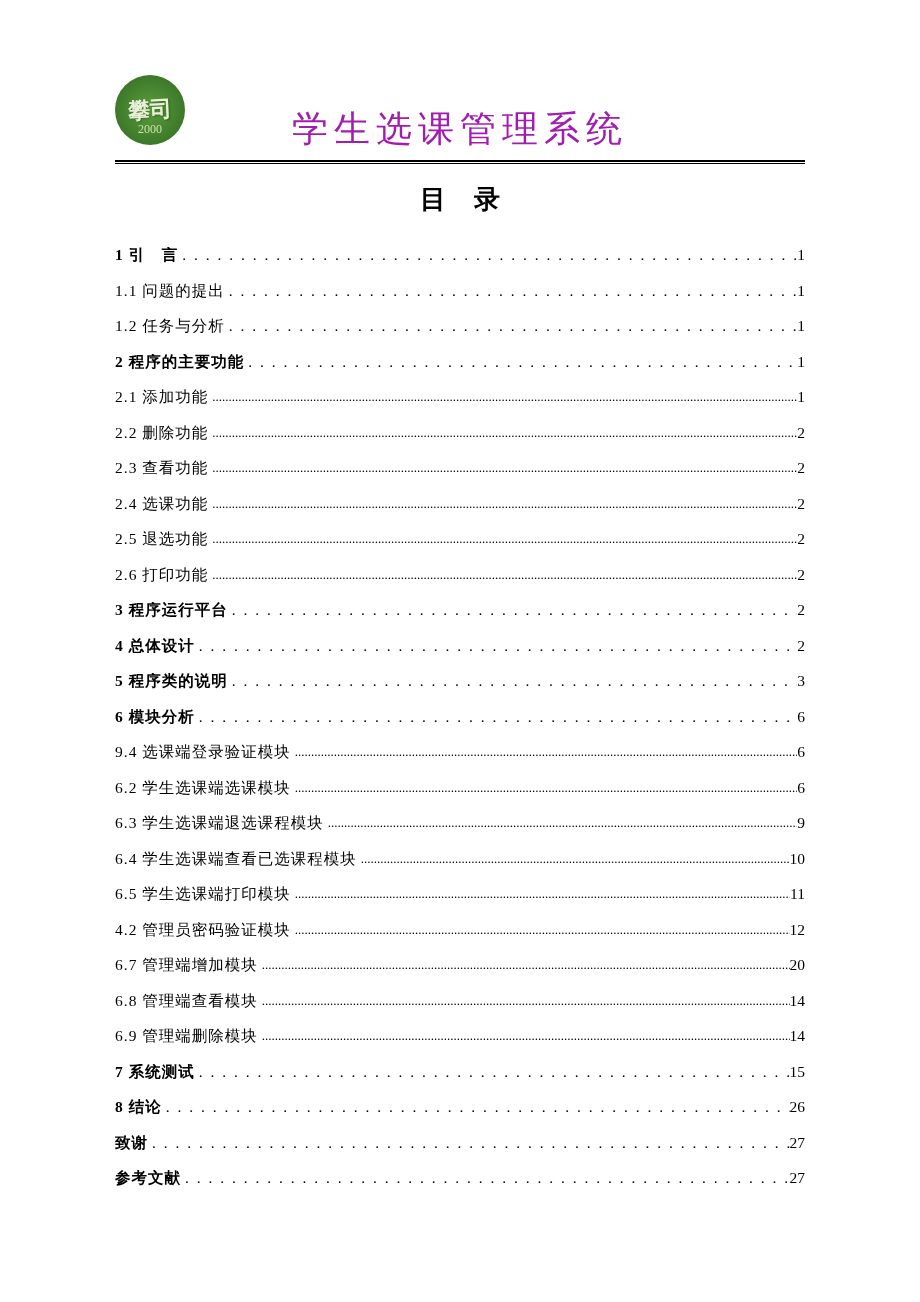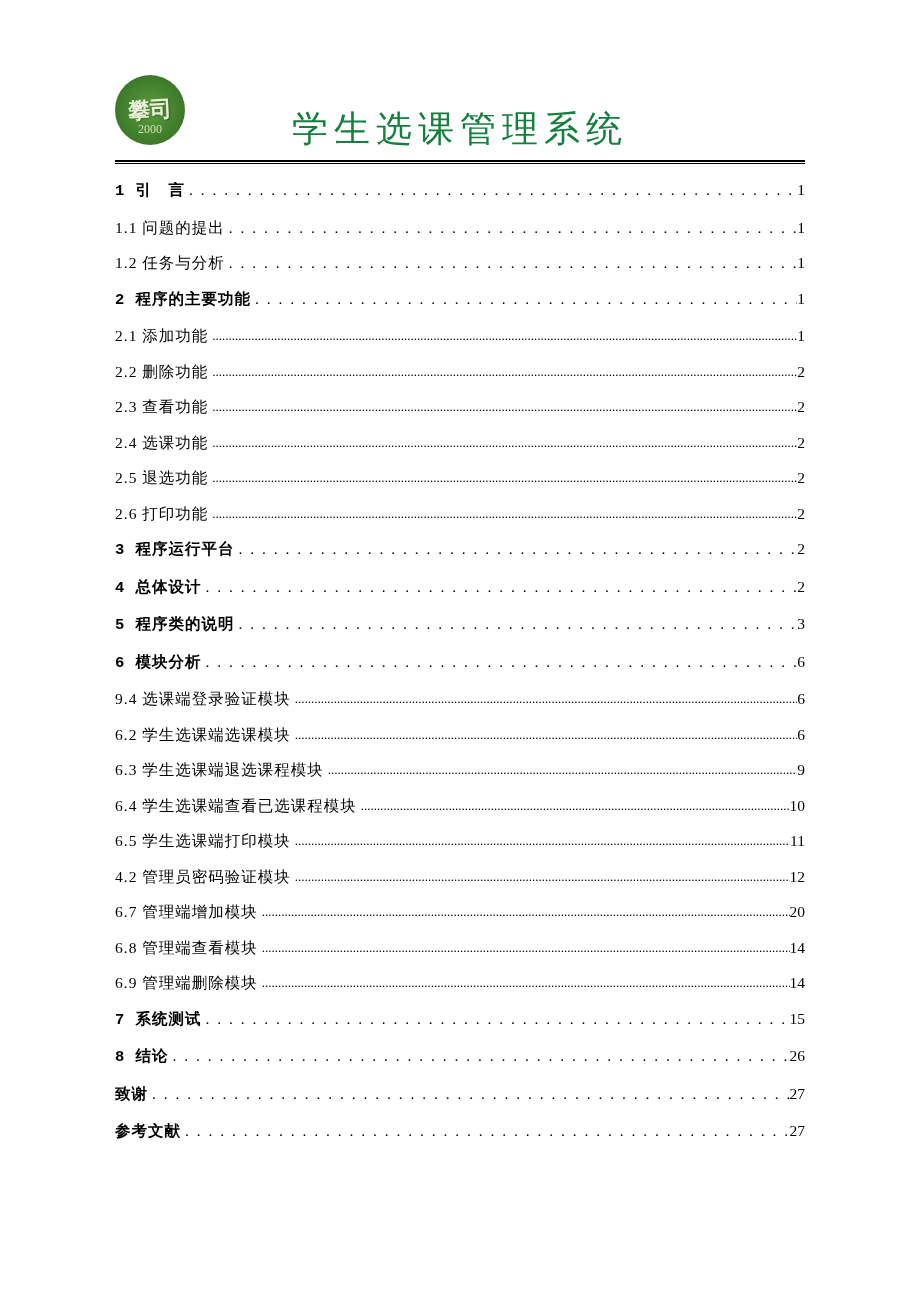--- a/index.html
+++ b/index.html
@@ -53,21 +53,21 @@
       font-size: 12px;
       color: #d0e0b0;
     }
     .title {
       text-align: center;
       font-size: 36px;
       font-family: "KaiTi", "楷体", "STKaiti", serif;
       letter-spacing: 6px;
       padding-top: 30px;
       padding-bottom: 6px;
-      color: #15803d;
+      color: #a21caf;
     }
     .title-underline {
       border-bottom: 2px solid #000;
       margin-bottom: 1px;
     }
     .title-underline2 {
       border-bottom: 1px solid #000;
       margin-bottom: 18px;
     }
     .toc-title {
@@ -86,21 +86,20 @@
     }
     .toc-entry {
       display: flex;
       align-items: baseline;
       margin-bottom: 20px;
       white-space: nowrap;
       overflow: hidden;
     }
     .toc-entry.bold .toc-label {
       font-weight: bold;
-      font-family: Liberation Mono, monospace;
     }
     .toc-entry.bold .toc-page {
       font-weight: normal;
     }
     .toc-label {
       flex-shrink: 0;
       letter-spacing: 1px;
     }
     .toc-dots {
       flex: 1;
@@ -129,20 +128,21 @@
       <div class="logo-circle">
         <span class="logo-inner">攀司</span>
         <span class="logo-year">2000</span>
       </div>
     </div>
     <div class="title">学生选课管理系统</div>
     <div class="title-underline"></div>
     <div class="title-underline2"></div>
   </div>
 
+  <div class="toc-title">目录</div>
 
   <div class="toc" id="toc-container">
   <div class="toc-entry bold">
         <span class="toc-label">1 引　言</span>
         <span class="toc-dots">. . . . . . . . . . . . . . . . . . . . . . . . . . . . . . . . . . . . . . . . . . . . . . . . . . . . . . . . . . . . . . . . . . . . . . . . . . . . . . . . . . . . . . . . . . . . . . . . . . . . . . . . . . . . . . . . . . . . . . . . . . . . . . . . . . . . . . . . . . . . . . . . . . . . . . . . . . . . . . . . . . . . . . . . . . . . . . . . . . . . . . . . . . . . . . . . . . . . . . . . </span>
         <span class="toc-page">1</span>
       </div>
       <div class="toc-entry">
         <span class="toc-label">1.1 问题的提出</span>
         <span class="toc-dots">. . . . . . . . . . . . . . . . . . . . . . . . . . . . . . . . . . . . . . . . . . . . . . . . . . . . . . . . . . . . . . . . . . . . . . . . . . . . . . . . . . . . . . . . . . . . . . . . . . . . . . . . . . . . . . . . . . . . . . . . . . . . . . . . . . . . . . . . . . . . . . . . . . . . . . . . . . . . . . . . . . . . . . . . . . . . . . . . . . . . . . . . . . . . . . . . . . . . . . . . </span>

